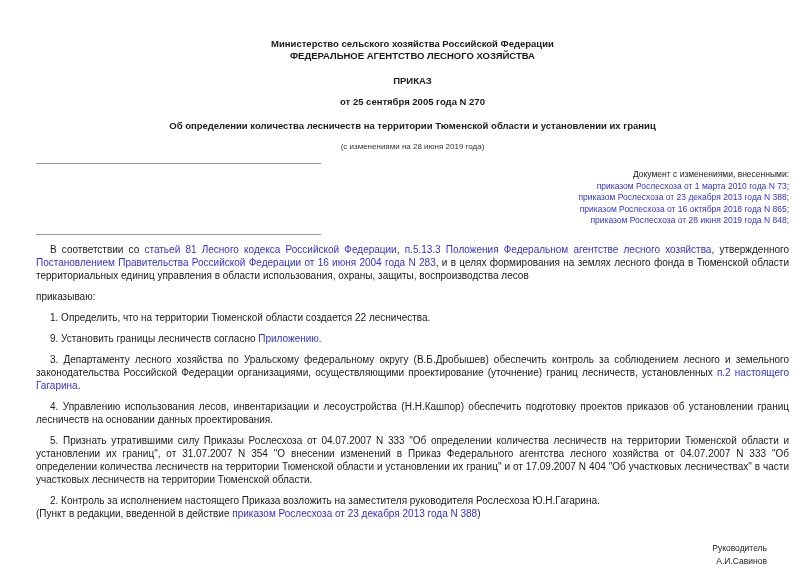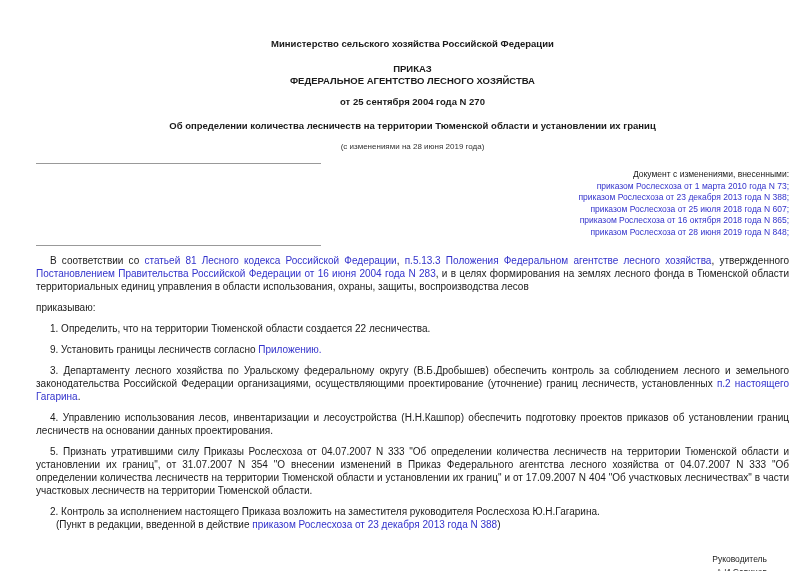--- a/index.html
+++ b/index.html
@@ -39,54 +39,53 @@
   .amend-line { white-space: nowrap; }
 
   .body-paras { margin-top: 4px; }
   .para {
     font-size: 10px;
     line-height: 13px;
     text-align: justify;
     margin: 8px 0 0 0;
   }
   .para.indent { text-indent: 14px; }
-  .para.tight  { margin-top: 0; margin-left: 20px; }
+  .para.tight  { margin-top: 0; }
 
   .lnk { color: #3333cc; cursor: pointer; text-decoration: none; }
 
   .sig {
     margin-top: 22px;
     text-align: right;
     padding-right: 22px;
     font-size: 8.5px;
     line-height: 13px;
   }
 </style>
 </head>
 <body>
 
 <div class="page">
 
   <div>
     <div class="hdr">Министерство сельского хозяйства Российской Федерации</div>
+    <div class="hdr">ФЕДЕРАЛЬНОЕ АГЕНТСТВО ЛЕСНОГО ХОЗЯЙСТВА</div>
     <div class="hdr hdr-doctype">ПРИКАЗ</div>
-    <div class="hdr">ФЕДЕРАЛЬНОЕ АГЕНТСТВО ЛЕСНОГО ХОЗЯЙСТВА</div>
-    <div class="hdr hdr-datenum">от 25 сентября 2004 года N 270</div>
+    <div class="hdr hdr-datenum">от 25 сентября 2005 года N 270</div>
     <div class="hdr hdr-title">Об определении количества лесничеств на территории Тюменской области и установлении их границ</div>
     <div class="hdr hdr-revision">(с изменениями на 28 июня 2019 года)</div>
   </div>
 
   <div class="amend-block">
     <div class="rule"></div>
     <div class="amend-inner">
       <div>Документ с изменениями, внесенными:</div>
       <div id="amendment-links">
           <div class="amend-line"><span class="lnk">приказом Рослесхоза от 1 марта 2010 года N 73;</span></div>
           <div class="amend-line"><span class="lnk">приказом Рослесхоза от 23 декабря 2013 года N 388;</span></div>
-          <div class="amend-line"><span class="lnk">приказом Рослесхоза от 25 июля 2018 года N 607;</span></div>
           <div class="amend-line"><span class="lnk">приказом Рослесхоза от 16 октября 2018 года N 865;</span></div>
           <div class="amend-line"><span class="lnk">приказом Рослесхоза от 28 июня 2019 года N 848;</span></div>
         </div>
     </div>
     <div class="rule"></div>
   </div>
 
   <div class="body-paras" id="body-paragraphs">
       <div class="para indent"><span>В соответствии со </span><span class="lnk">статьей 81 Лесного кодекса Российской Федерации</span><span>, </span><span class="lnk">п.5.13.3 Положения Федеральном агентстве лесного хозяйства</span><span>, утвержденного </span><span class="lnk">Постановлением Правительства Российской Федерации от 16 июня 2004 года N 283</span><span>, и в целях формирования на землях лесного фонда в Тюменской области территориальных единиц управления в области использования, охраны, защиты, воспроизводства лесов</span></div>
       <div class="para"><span>приказываю:</span></div>

